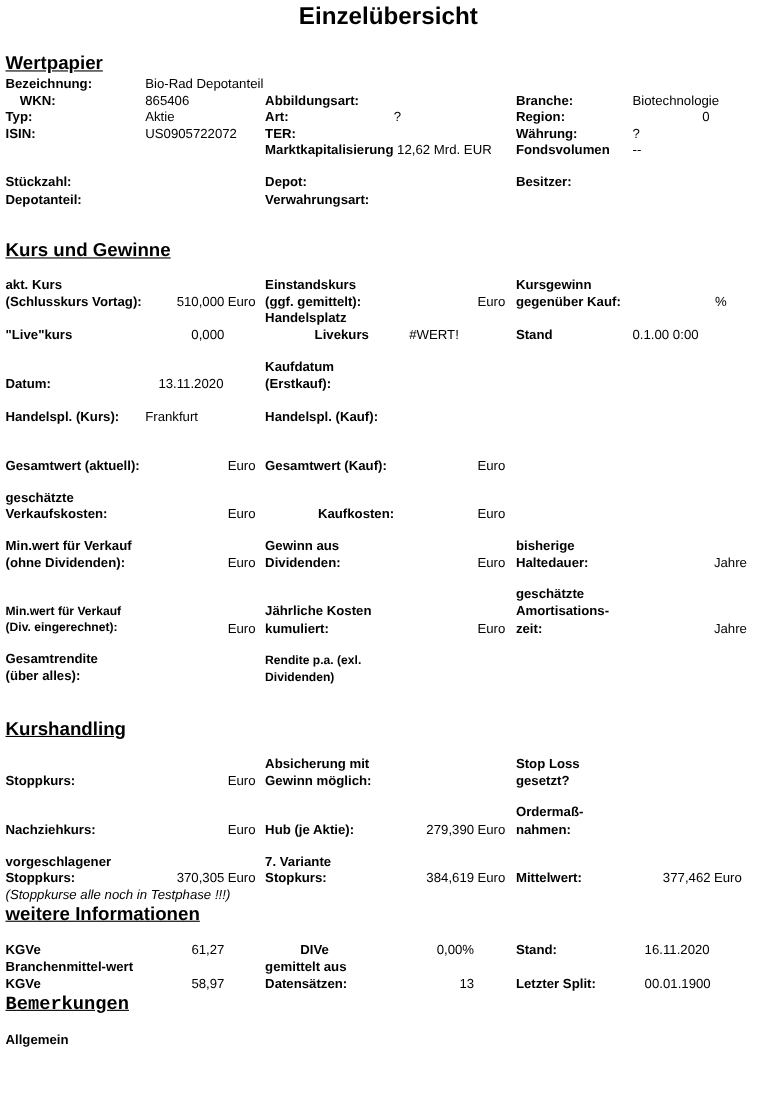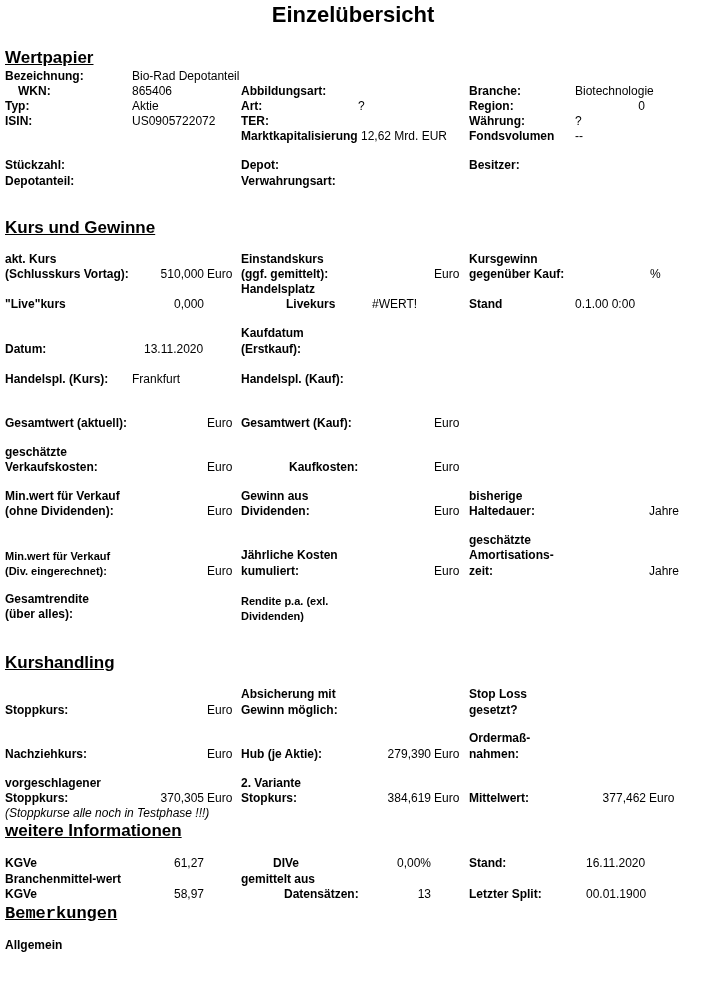--- a/index.html
+++ b/index.html
@@ -133,21 +133,21 @@
 
 <div class="t b" style="left:469px;top:731px;">Ordermaß-</div>
 <div class="t b" style="left:5px;top:747px;">Nachziehkurs:</div>
 <div class="t" style="left:207px;top:747px;">Euro</div>
 <div class="t b" style="left:241px;top:747px;">Hub (je Aktie):</div>
 <div class="t r" style="left:360px;width:71px;top:747px;">279,390</div>
 <div class="t" style="left:434px;top:747px;">Euro</div>
 <div class="t b" style="left:469px;top:747px;">nahmen:</div>
 
 <div class="t b" style="left:5px;top:776px;">vorgeschlagener</div>
-<div class="t b" style="left:241px;top:776px;">2. Variante</div>
+<div class="t b" style="left:241px;top:776px;">7. Variante</div>
 <div class="t b" style="left:5px;top:791px;">Stoppkurs:</div>
 <div class="t r" style="left:130px;width:74px;top:791px;">370,305</div>
 <div class="t" style="left:207px;top:791px;">Euro</div>
 <div class="t b" style="left:241px;top:791px;">Stopkurs:</div>
 <div class="t r" style="left:360px;width:71px;top:791px;">384,619</div>
 <div class="t" style="left:434px;top:791px;">Euro</div>
 <div class="t b" style="left:469px;top:791px;">Mittelwert:</div>
 <div class="t r" style="left:570px;width:76px;top:791px;">377,462</div>
 <div class="t" style="left:649px;top:791px;">Euro</div>
 <div class="t i" style="left:5px;top:806px;">(Stoppkurse alle noch in Testphase !!!)</div>
@@ -158,19 +158,19 @@
 <div class="t" style="left:174px;top:856px;">61,27</div>
 <div class="t b" style="left:241px;top:856px;padding-left:32px;">DIVe</div>
 <div class="t r" style="left:360px;width:71px;top:856px;">0,00%</div>
 <div class="t b" style="left:469px;top:856px;">Stand:</div>
 <div class="t" style="left:586px;top:856px;">16.11.2020</div>
 
 <div class="t b" style="left:5px;top:872px;">Branchenmittel-wert</div>
 <div class="t b" style="left:241px;top:872px;">gemittelt aus</div>
 <div class="t b" style="left:5px;top:887px;">KGVe</div>
 <div class="t" style="left:174px;top:887px;">58,97</div>
-<div class="t b" style="left:241px;top:887px;margin-left:43px;">Datensätzen:</div>
+<div class="t b" style="left:241px;top:887px;">Datensätzen:</div>
 <div class="t r" style="left:360px;width:71px;top:887px;">13</div>
 <div class="t b" style="left:469px;top:887px;">Letzter Split:</div>
 <div class="t" style="left:586px;top:887px;">00.01.1900</div>
 
 <div class="h2" style="top:904px;font-family:Liberation Mono, monospace;">Bemerkungen</div>
 <div class="t b" style="left:5px;top:938px;">Allgemein</div>
 
 </body></html>

